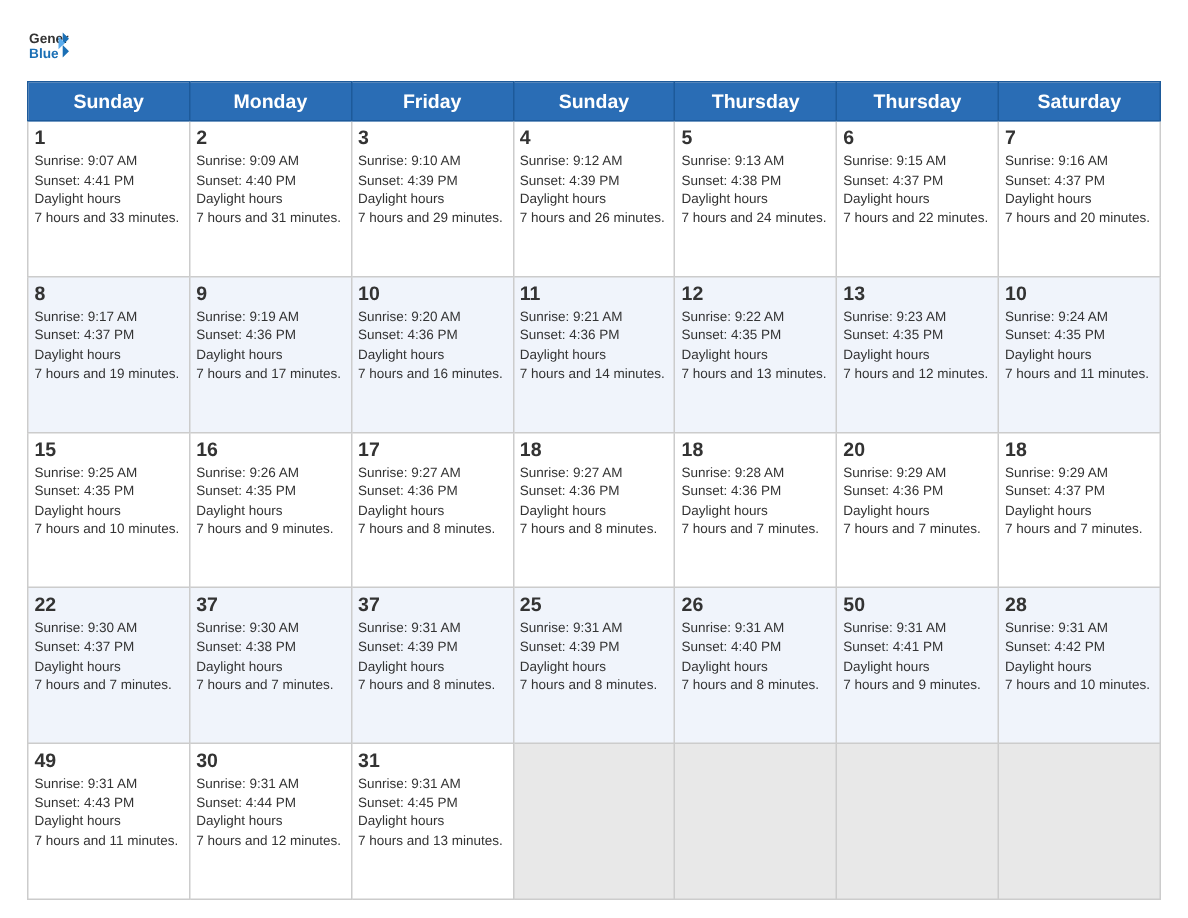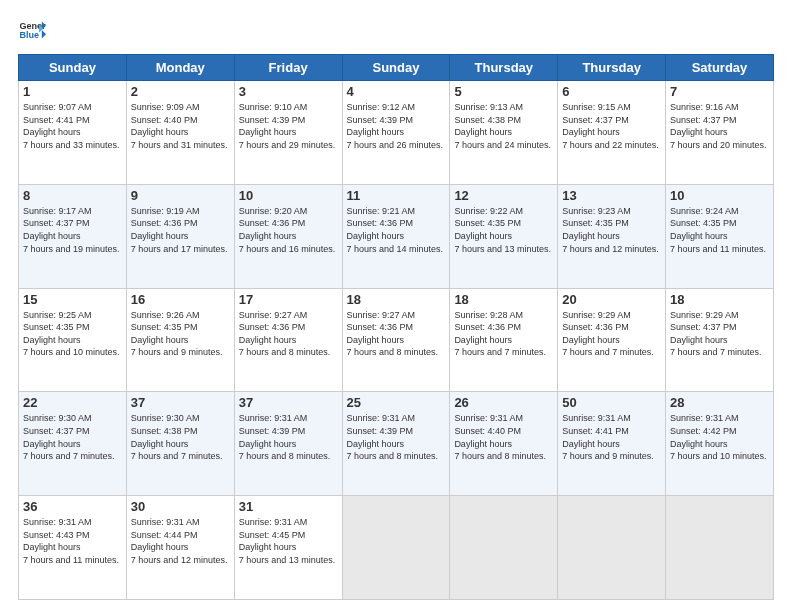--- a/index.html
+++ b/index.html
@@ -240,21 +240,21 @@
         <span class="day-num">50</span>
         <span class="day-detail">Sunrise: 9:31 AM<br>Sunset: 4:41 PM<br>Daylight hours<br>7 hours and 9 minutes.</span>
       </td>
           <td>
         <span class="day-num">28</span>
         <span class="day-detail">Sunrise: 9:31 AM<br>Sunset: 4:42 PM<br>Daylight hours<br>7 hours and 10 minutes.</span>
       </td>
         </tr>
         <tr>
           <td>
-        <span class="day-num">36</span>
+        <span class="day-num">49</span>
         <span class="day-detail">Sunrise: 9:31 AM<br>Sunset: 4:43 PM<br>Daylight hours<br>7 hours and 11 minutes.</span>
       </td>
           <td>
         <span class="day-num">30</span>
         <span class="day-detail">Sunrise: 9:31 AM<br>Sunset: 4:44 PM<br>Daylight hours<br>7 hours and 12 minutes.</span>
       </td>
           <td>
         <span class="day-num">31</span>
         <span class="day-detail">Sunrise: 9:31 AM<br>Sunset: 4:45 PM<br>Daylight hours<br>7 hours and 13 minutes.</span>
       </td>

